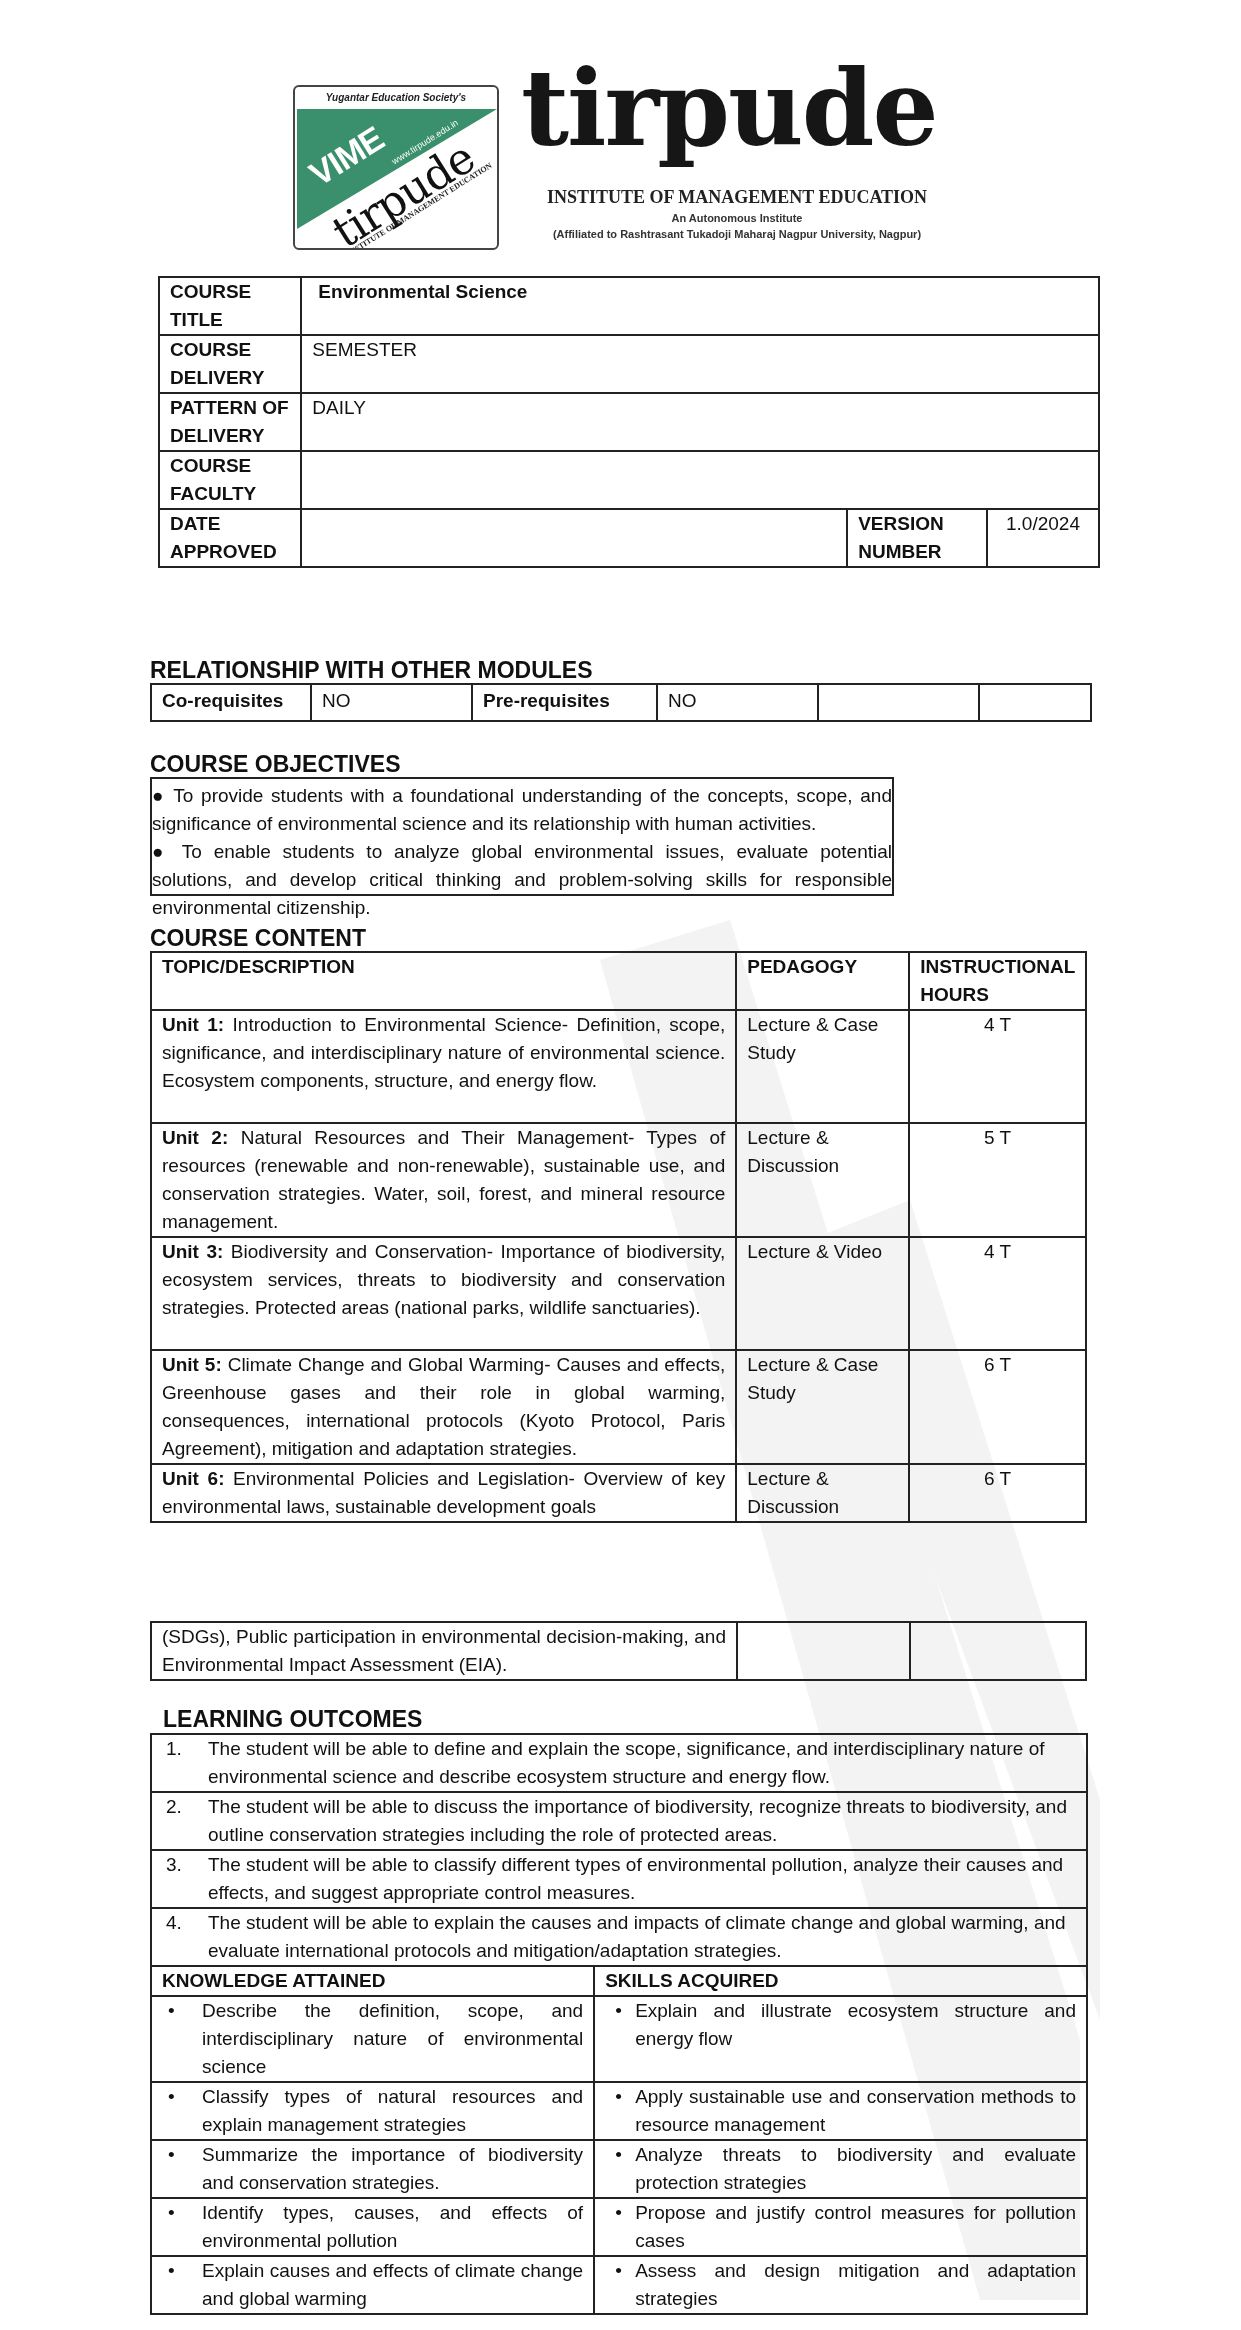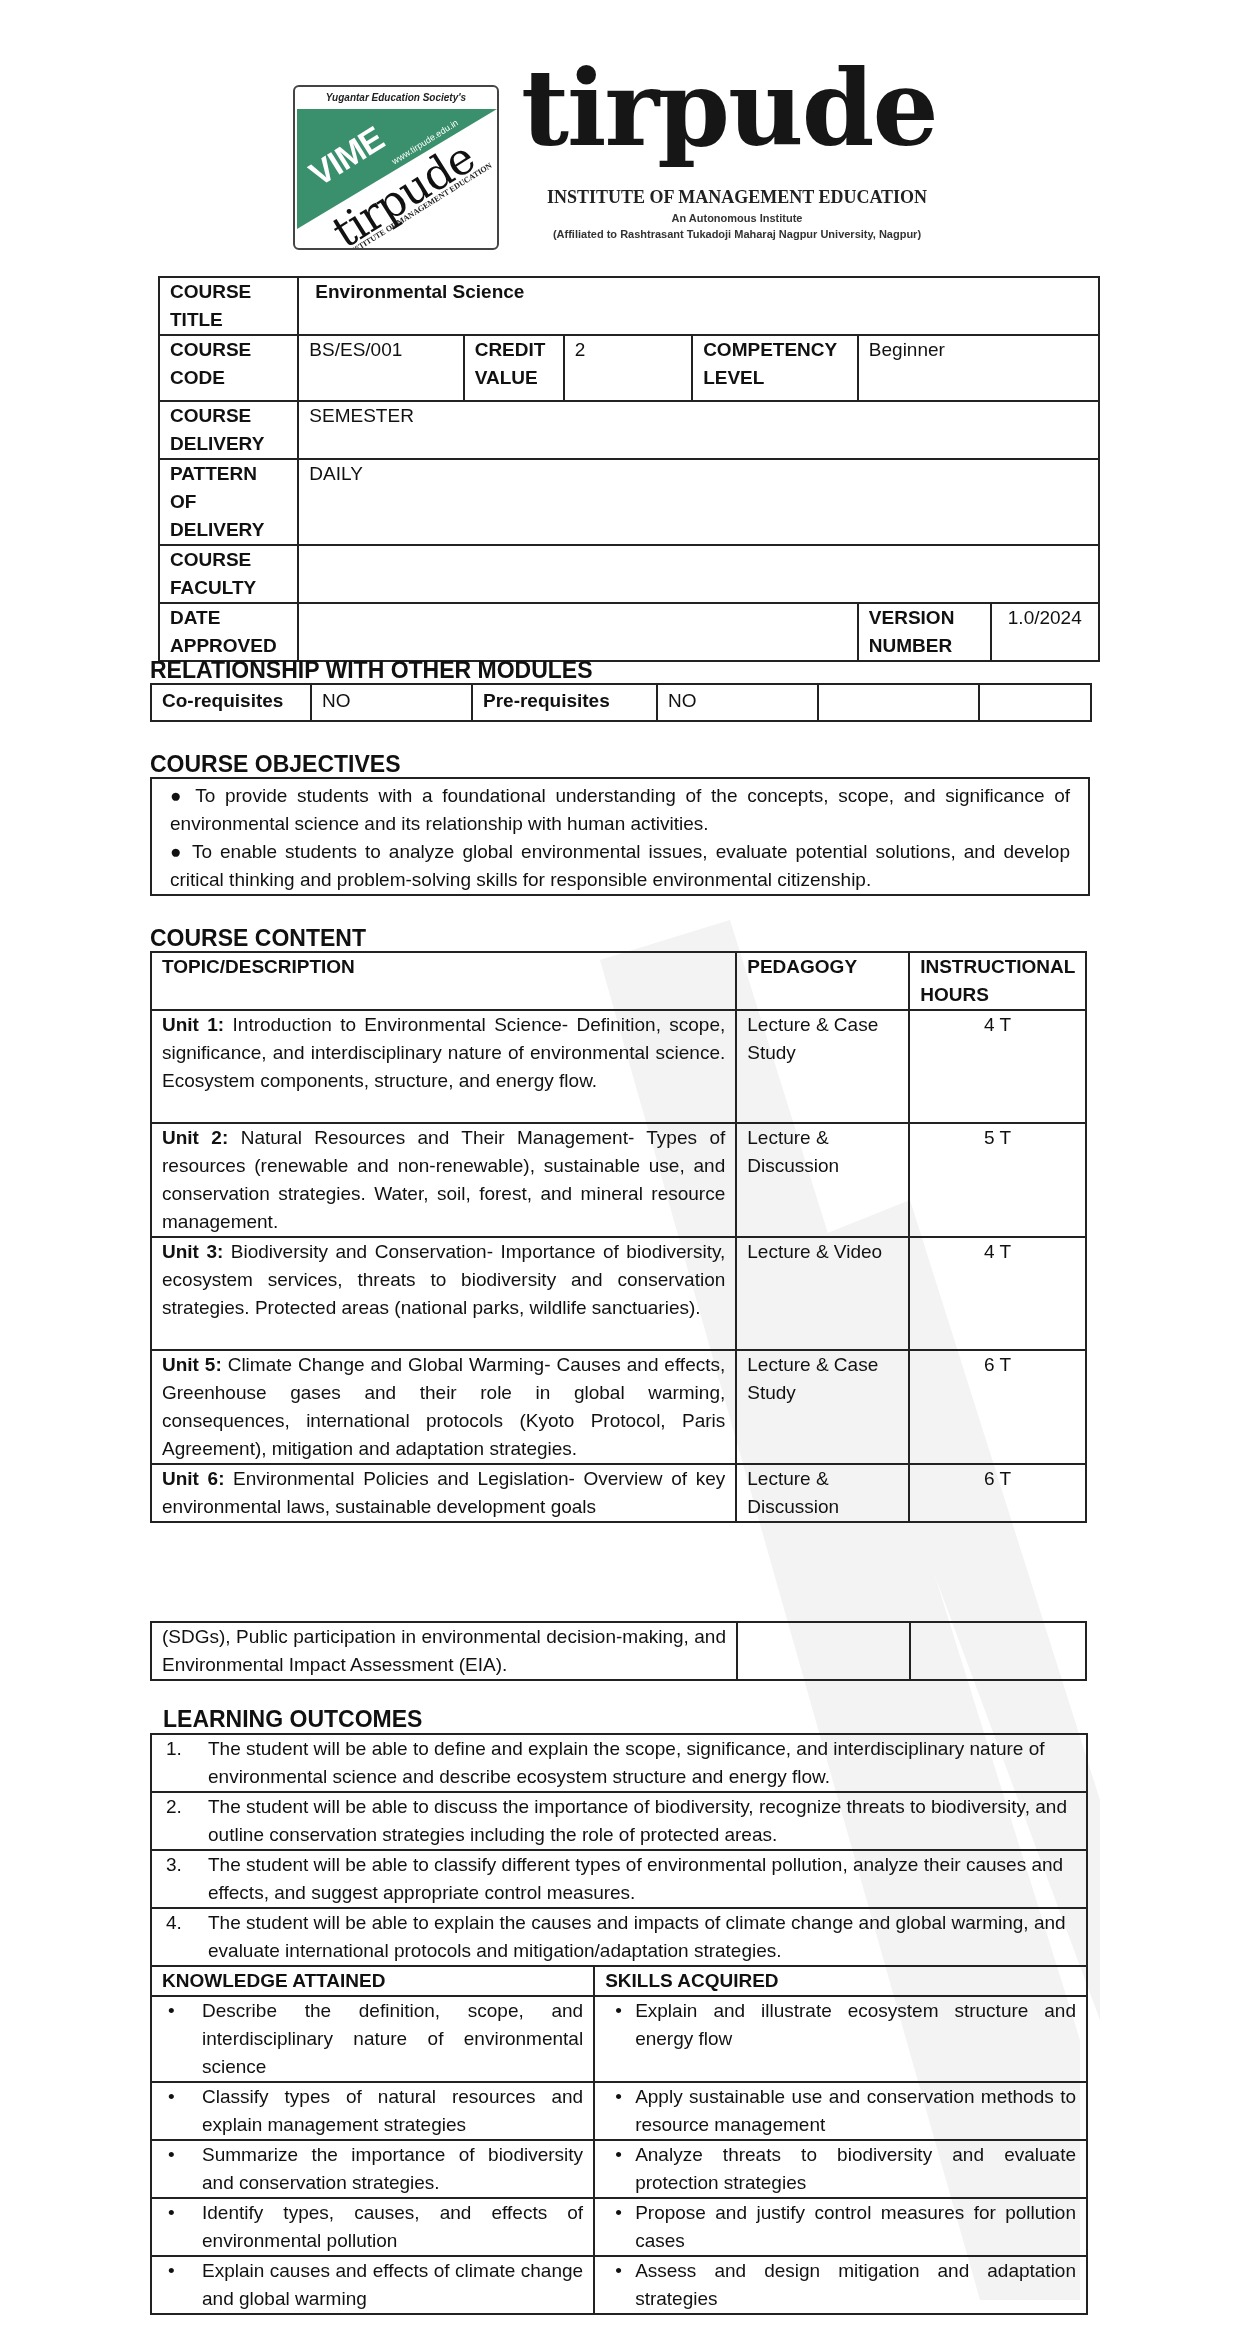--- a/index.html
+++ b/index.html
@@ -42,21 +42,21 @@
   .section-title { position: absolute; font-size: 23px; font-weight: bold; z-index: 1; line-height: 24px; }
 
   
   #info-table { left: 150px; top: 276px; width: 942px; margin-left: 8px; }
 
   
   #rel-table { left: 150px; top: 683px; width: 942px; }
   #rel-table td { height: 37px; line-height: 32px; }
 
   
-  .objectives-box { position: absolute; left: 150px; top: 777px; width: 940px; height: 119px; border: 2px solid #222; padding: 3px 18px; font-size: 19px; line-height: 28px; text-align: justify; z-index: 1; }
+  .objectives-box { position: absolute; left: 150px; top: 777px; width: 744px; height: 119px; border: 2px solid #222; padding: 3px 0; font-size: 19px; line-height: 28px; text-align: justify; z-index: 1; }
   .objectives-box p { margin: 0; }
 
   
   #content-table { left: 150px; top: 951px; width: 937px; }
   #content-table td:nth-child(1) { width: 586px; margin-left: 44px; }
   #content-table td:nth-child(2) { width: 173px; }
   #cont-table { left: 150px; top: 1621px; width: 937px; }
   #cont-table td:nth-child(1) { width: 586px; }
   #cont-table td:nth-child(2) { width: 173px; }
 
@@ -107,28 +107,20 @@
         <col style="width:171px">
         <col style="width:36px">
         <col style="width:115px">
     </colgroup>
     <tbody>
         <tr>
       <td class="b" style="height:58px">COURSE TITLE</td>
       <td class="b" colspan="6" style="padding-left:16px">Environmental Science</td>
     </tr>
     <tr>
-      <td class="b" style="height:66px">COURSE CODE</td>
-      <td>BS/ES/001</td>
-      <td class="b">CREDIT VALUE</td>
-      <td>2</td>
-      <td class="b">COMPETENCY LEVEL</td>
-      <td colspan="2">Beginner</td>
-    </tr>
-    <tr>
       <td class="b" style="height:57px">COURSE DELIVERY</td>
       <td colspan="6">SEMESTER</td>
     </tr>
     <tr>
       <td class="b" style="height:57px">PATTERN OF DELIVERY</td>
       <td colspan="6">DAILY</td>
     </tr>
     <tr>
       <td class="b" style="height:57px">COURSE FACULTY</td>
       <td colspan="6"></td>

